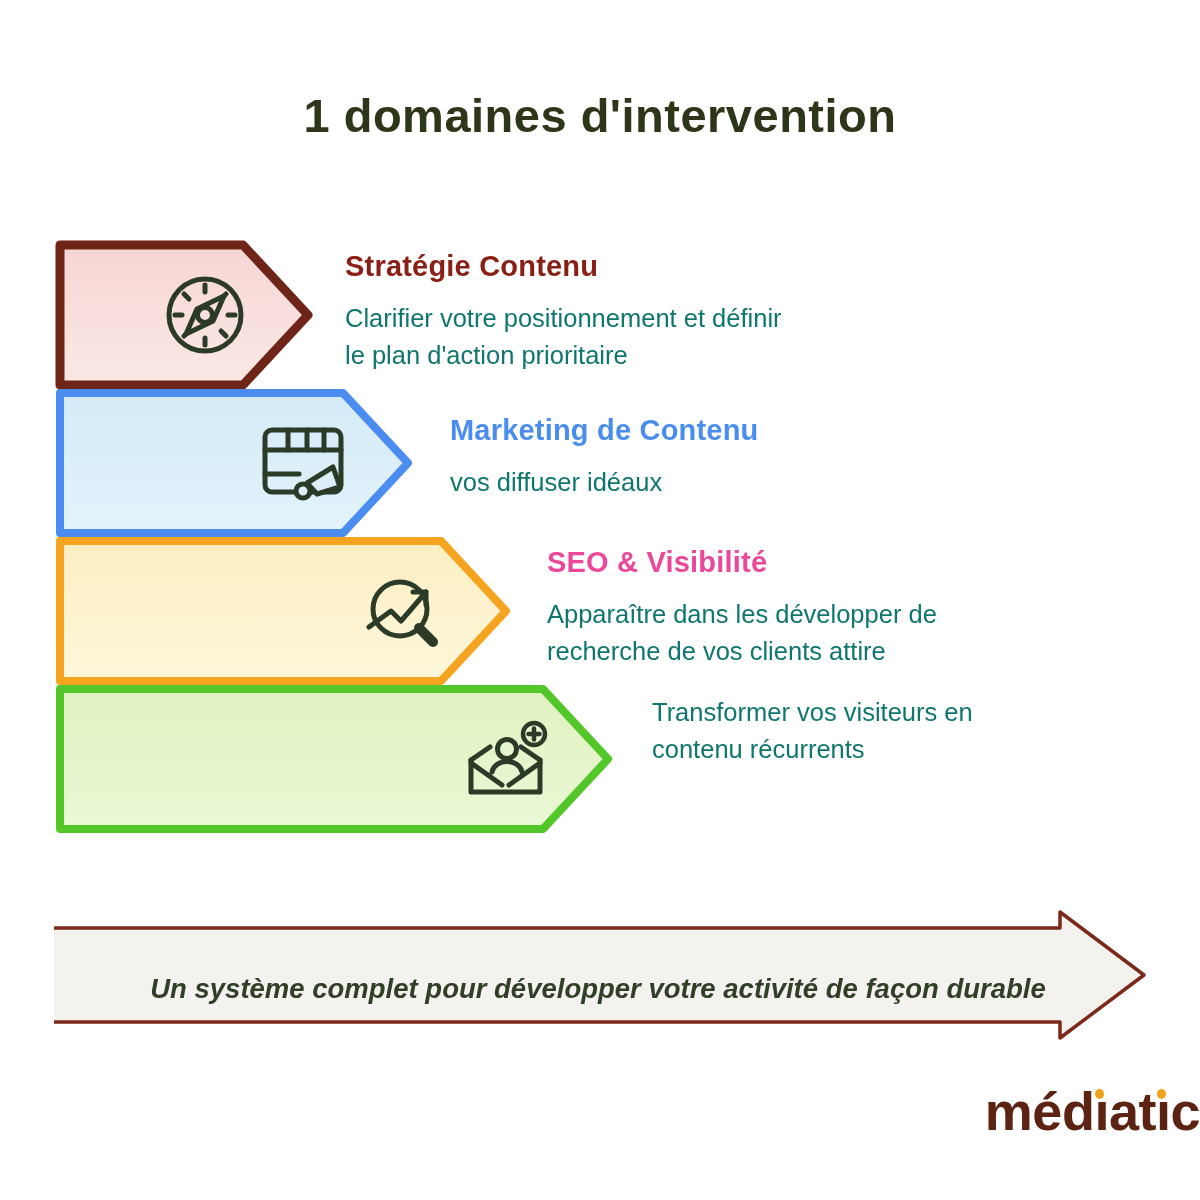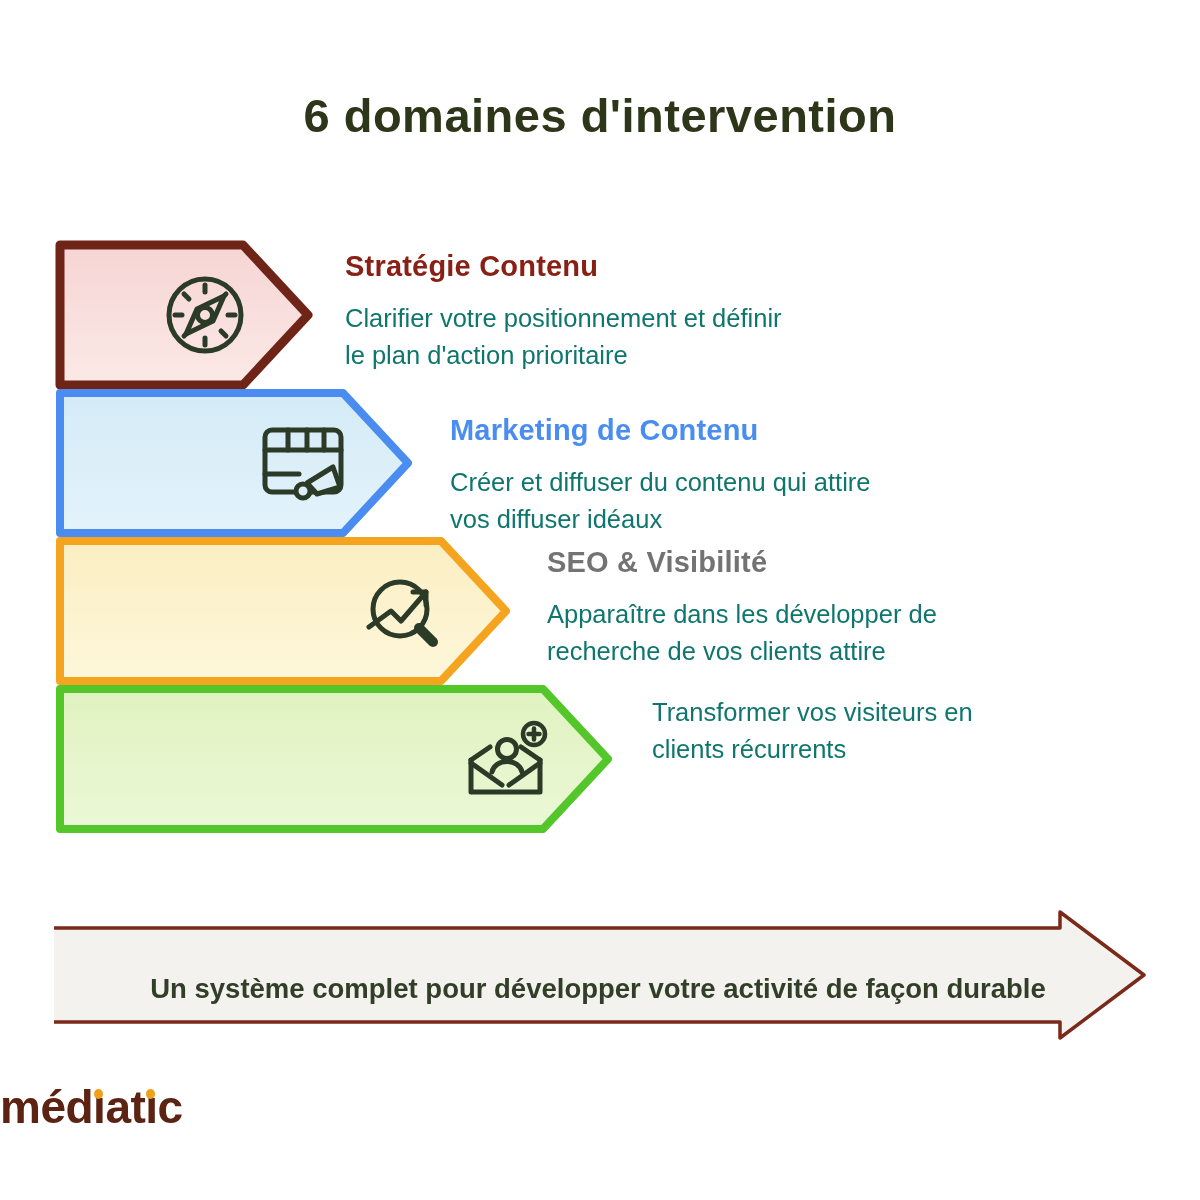--- a/index.html
+++ b/index.html
@@ -18,47 +18,47 @@
   .banner svg{display:block;}
   
   .tblock{position:absolute;}
   .t1{left:345px;top:250px;}
   .t2{left:450px;top:414px;}
   .t3{left:547px;top:546px;}
   .t4{left:652px;top:694px;}
   .dtitle{font-size:29px;font-weight:700;margin-bottom:17px;letter-spacing:.2px;}
   .c-maroon{color:#8a2015;}
   .c-blue{color:#4a8df0;}
-  .c-orange{color:#737373;}
+  .c-orange{color:#ec4899;}
   .c-green{color:#53c62a;}
   .desc{font-size:25.5px;line-height:1.45;color:#0f766e;}
   
   .footer-arrow{position:absolute;left:52px;top:906px;}
   .footer-text{
     position:absolute;left:52px;top:928px;width:1092px;height:122px;
     display:flex;align-items:center;justify-content:center;
-    font-size:27.5px;font-weight:700;color:#323f28;
+    font-size:27.5px;font-weight:700;color:#323f28;font-style:italic;
   }
   
   .logo{
-    position:absolute;top:1080px;left:0;width:1200px;text-align:left;
-    font-size:46px;font-weight:700;color:#5c2212;letter-spacing:-.5px;
+    position:absolute;top:1080px;left:0;width:1200px;text-align:right;
+    font-size:54px;font-weight:700;color:#5c2212;letter-spacing:-.5px;
   }
   .logo .di{position:relative;}
   .logo .di::before{
     content:"";position:absolute;left:1px;top:8px;width:9px;height:10px;
     border-radius:50%;background:#f0a11c;
   }
 </style>
 </head>
 <body>
 
 <div id="canvas">
 
-  <div class="heading">6 domaines d'intervention</div>
+  <div class="heading">1 domaines d'intervention</div>
 
   <div class="banner b1">
     <svg width="260" height="150" viewBox="0 0 260 150">
       <defs>
         <linearGradient id="g1" x1="0" y1="0" x2="0" y2="1">
           <stop offset="0" stop-color="#f6d5d4"></stop>
             <stop offset="1" stop-color="#fbe9e6"></stop>
         </linearGradient>
       </defs>
       <polygon points="5,5 188,5 253,75 188,145 5,145" fill="url(#g1)" stroke="#6f2418" stroke-width="9" stroke-linejoin="round"></polygon>
@@ -104,21 +104,20 @@
         <g transform="translate(16,16)">
           <path d="M-12,4 L14,-12 L21,8 L-2,15 Z" fill="#ddeef8"></path>
           <circle cx="-16" cy="12" r="7" fill="#ddeef8"></circle>
         </g>
       </g>
     </svg>
   </div>
   <div class="tblock t2">
     <div class="dtitle c-blue">Marketing de Contenu</div>
     <div class="desc">
-      <div>Créer et diffuser du contenu qui attire</div>
       <div>vos diffuser idéaux</div>
     </div>
   </div>
 
   <div class="banner b3">
     <svg width="458" height="150" viewBox="0 0 458 150">
       <defs>
         <linearGradient id="g3" x1="0" y1="0" x2="0" y2="1">
           <stop offset="0" stop-color="#fbeec2"></stop>
             <stop offset="1" stop-color="#fdf7da"></stop>
@@ -160,21 +159,21 @@
         <circle cx="0" cy="-11" r="9.5" fill="#e8f6cf"></circle>
         <circle cx="27" cy="-26" r="11" fill="#e8f6cf" stroke-width="4.5"></circle>
         <line x1="21.5" y1="-26" x2="32.5" y2="-26" stroke-width="4.5"></line>
         <line x1="27" y1="-31.5" x2="27" y2="-20.5" stroke-width="4.5"></line>
       </g>
     </svg>
   </div>
   <div class="tblock t4">
     <div class="desc">
       <div>Transformer vos visiteurs en</div>
-      <div>clients récurrents</div>
+      <div>contenu récurrents</div>
     </div>
   </div>
 
   <div class="footer-arrow">
     <svg width="1100" height="136" viewBox="0 0 1100 136">
       <polygon points="2,22 1008,22 1008,6 1092,69 1008,132 1008,116 2,116" fill="#f3f2ef"></polygon>
       <path d="M2,22 L1008,22 L1008,6 L1092,69 L1008,132 L1008,116 L2,116" fill="none" stroke="#7b2a1a" stroke-width="3.5" stroke-linejoin="round"></path>
     </svg>
   </div>
   <div class="footer-text">Un système complet pour développer votre activité de façon durable</div>

